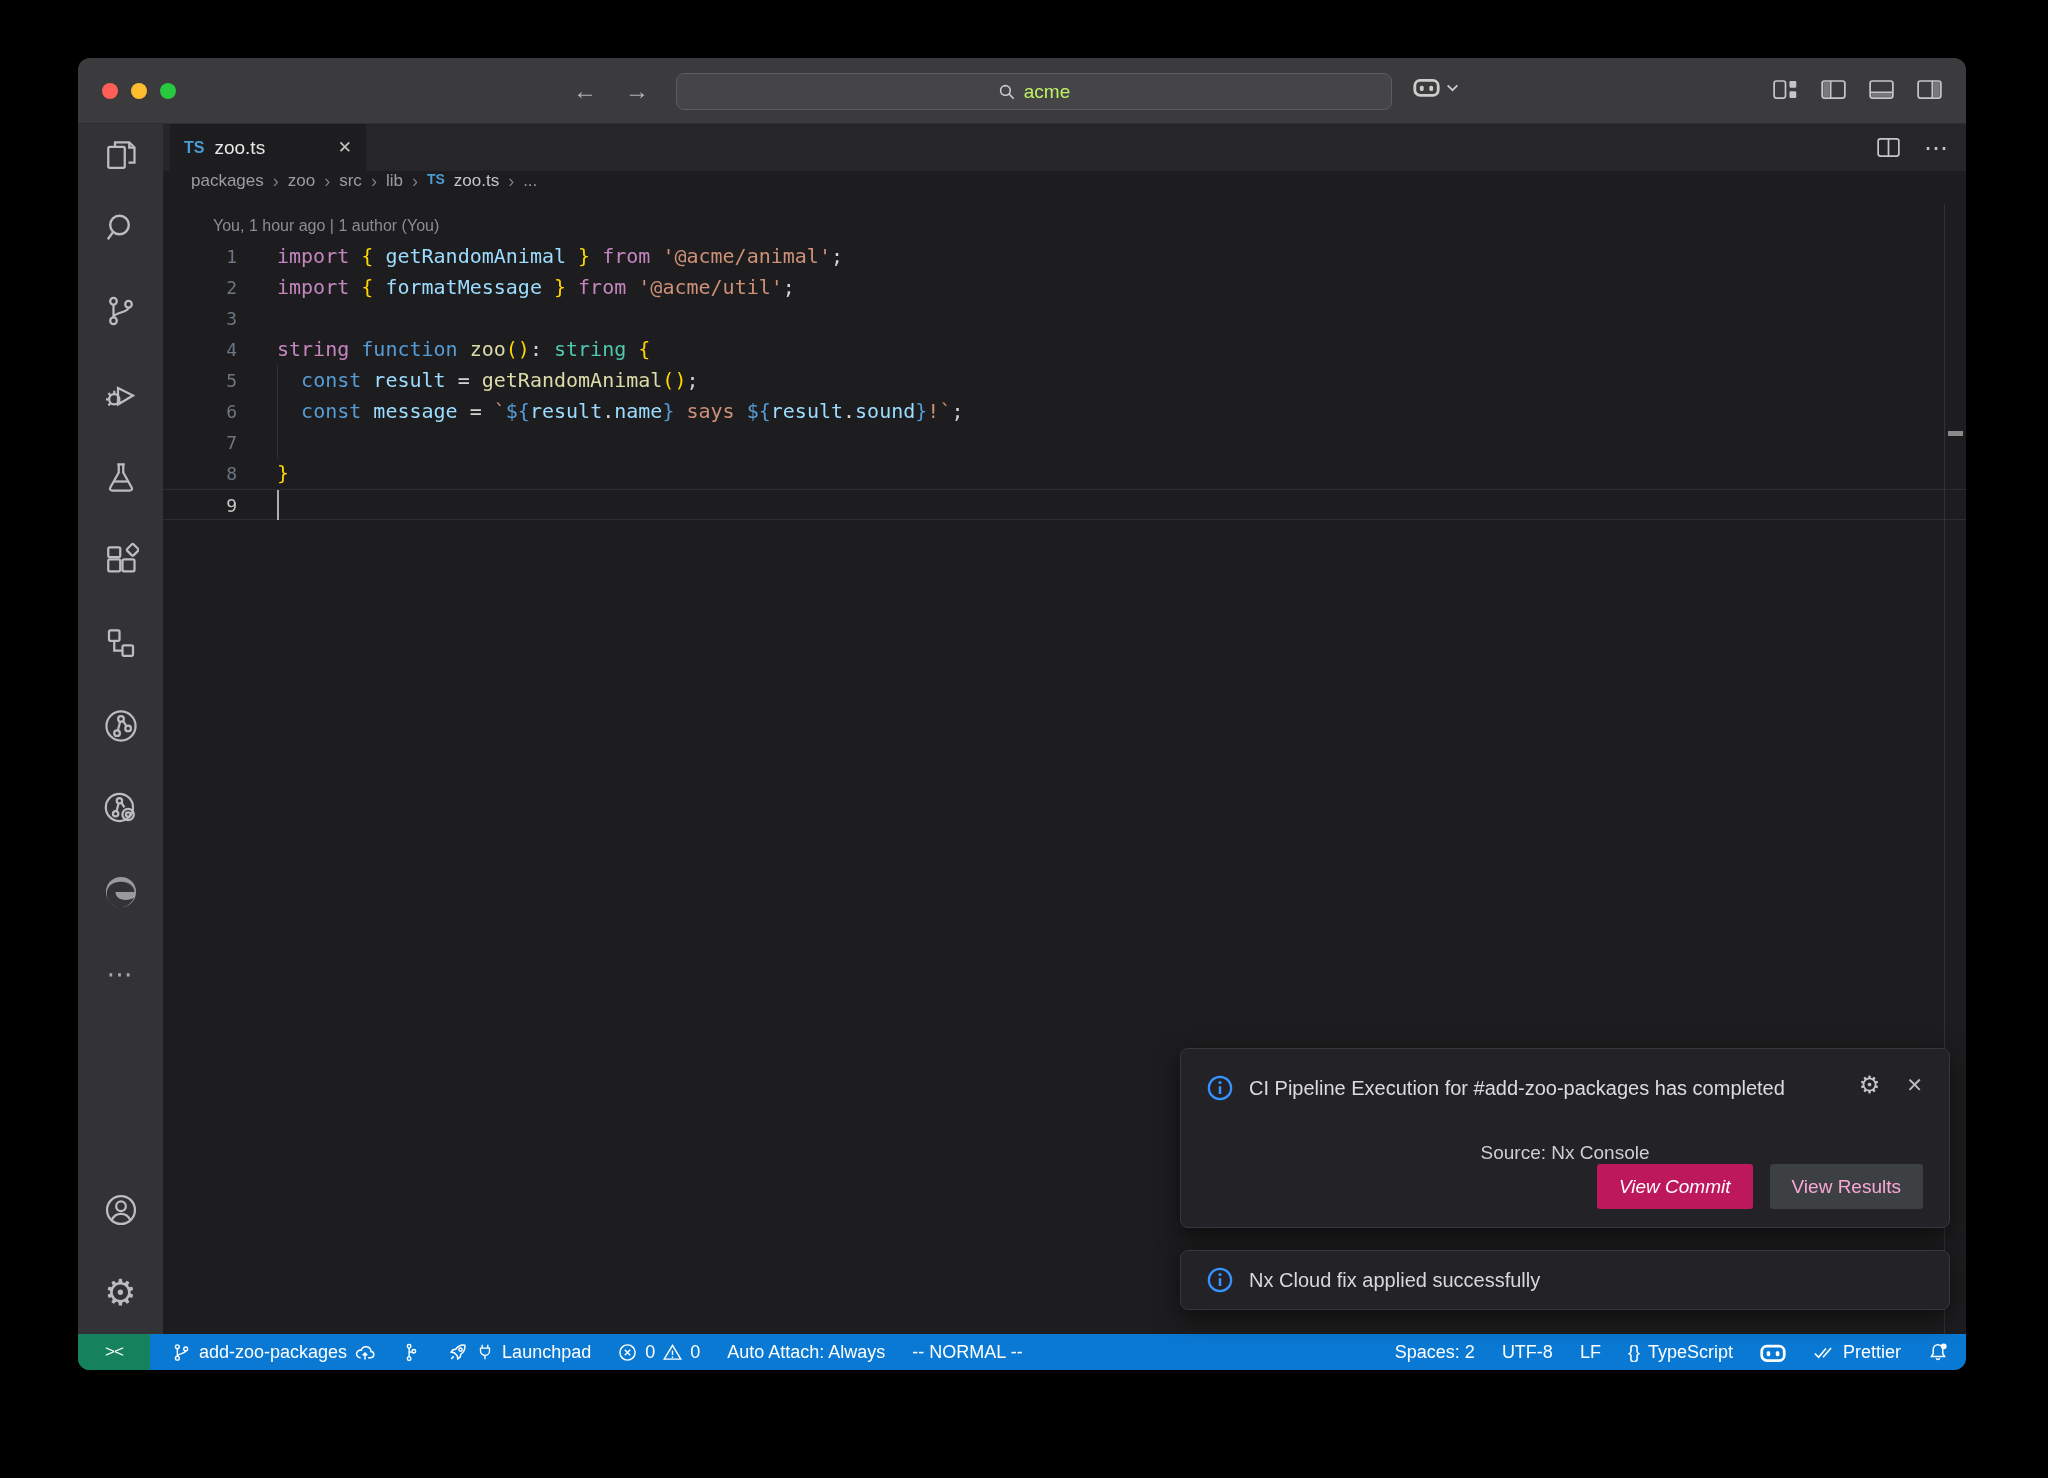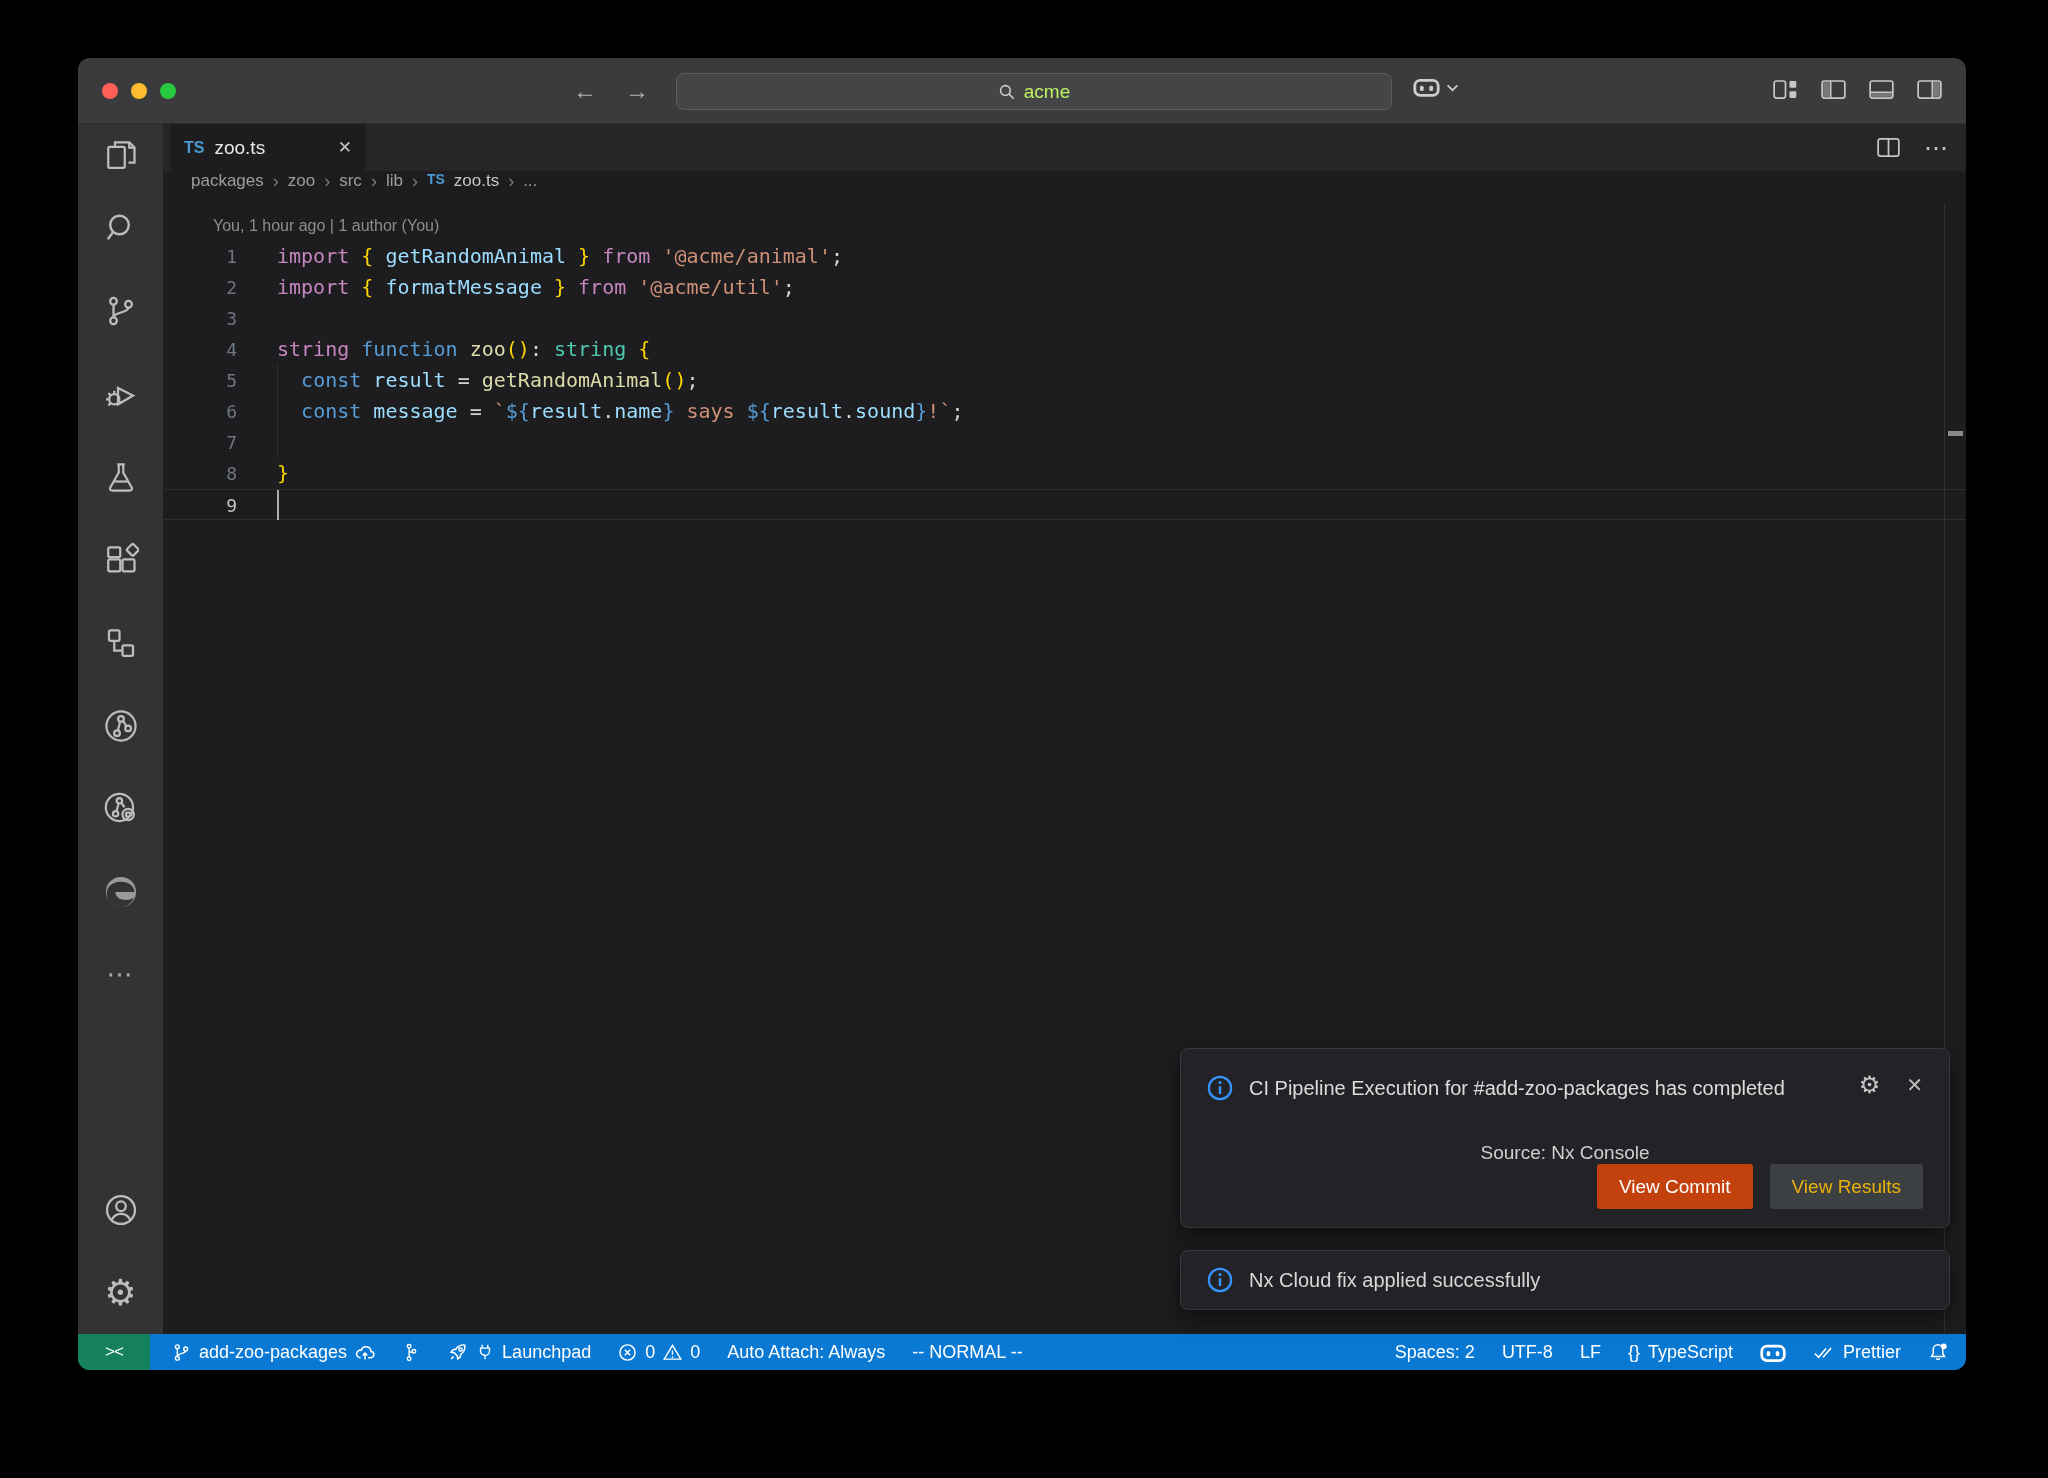--- a/index.html
+++ b/index.html
@@ -73,22 +73,22 @@
   .toast2 { top:1192px; height:60px; padding:0 26px; display:flex; align-items:center; gap:16px; font-size:20px; }
   .toast-head { display:flex; align-items:flex-start; gap:16px; }
   .toast-msg { font-size:20px; line-height:30px; max-width:545px; color:#dcdcdc; }
   .toast-icons { margin-left:auto; display:flex; gap:26px; align-items:center; color:#bbbbbb; }
   .toast-gear { font-size:24px; line-height:24px; color:#c6c6c6; }
   .toast-close { font-size:20px; }
   .toast-foot { position:absolute; left:26px; right:26px; bottom:18px; display:flex; align-items:center;flex-direction:column; }
   .toast-src { font-size:19px; color:#cfcfcf; }
   .toast-btns { margin-left:auto; display:flex; gap:17px; }
   .btn { height:45px; display:flex; align-items:center; padding:0 22px; font-size:19px; border-radius:3px; }
-  .btn.primary { background:#c2410c; color:#fff; }
-  .btn.secondary { background:#3d4043; color:#eab308; }
+  .btn.primary { background:#be185d; color:#fff;font-style:italic; }
+  .btn.secondary { background:#3d4043; color:#f9a8d4; }
   .info-ico { flex:0 0 auto; margin-top:2px; }
 
   
   .statusbar { height:36px; background:#0a79d4; display:flex; align-items:stretch; color:#fff; font-size:18px; flex:0 0 auto; }
   .sb-remote { width:72px; background:#16825d; display:flex; align-items:center; justify-content:center;
                font-size:17px; letter-spacing:-1px; flex:0 0 auto; }
   .sb-left { display:flex; align-items:center; gap:27px; padding-left:22px; }
   .sb-right { margin-left:auto; display:flex; align-items:center; gap:27px; padding-right:18px; }
   .sb-item { display:flex; align-items:center; gap:8px; white-space:nowrap; }
 </style>

